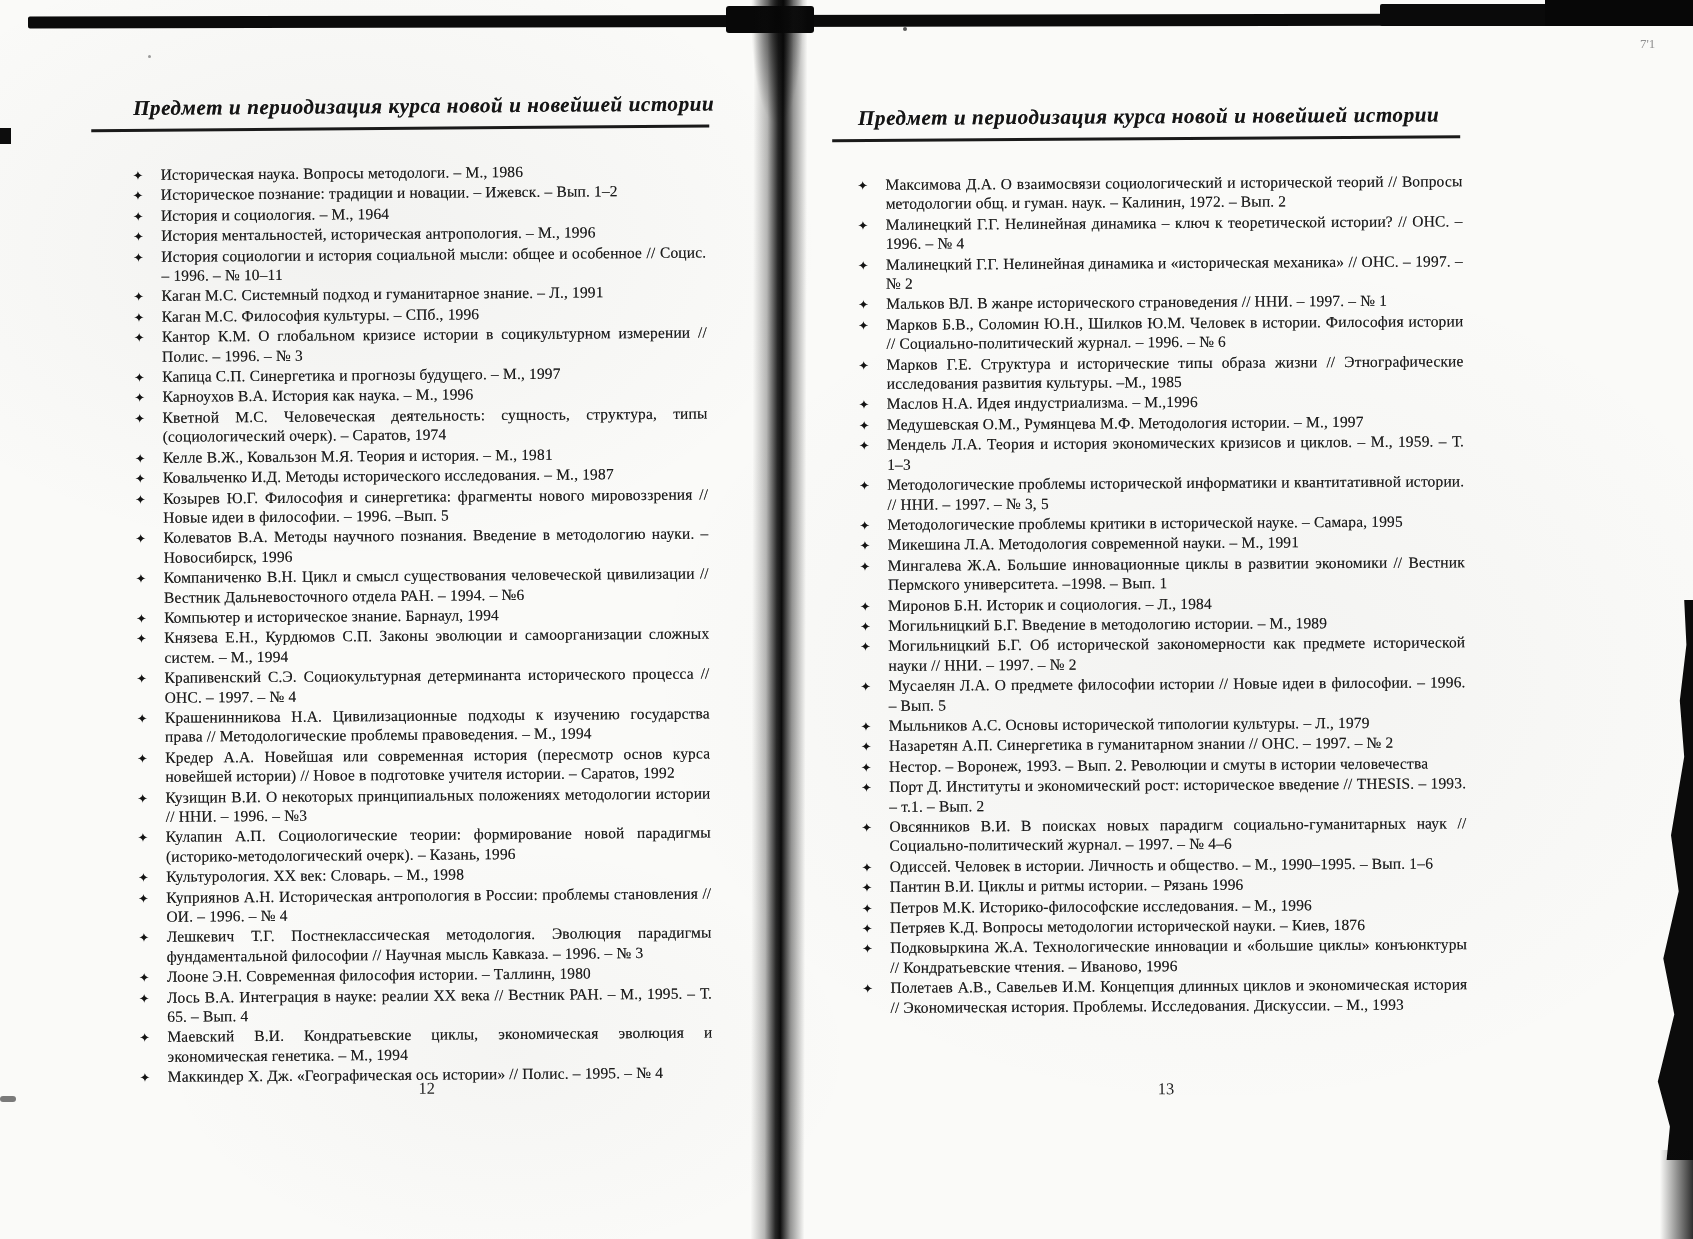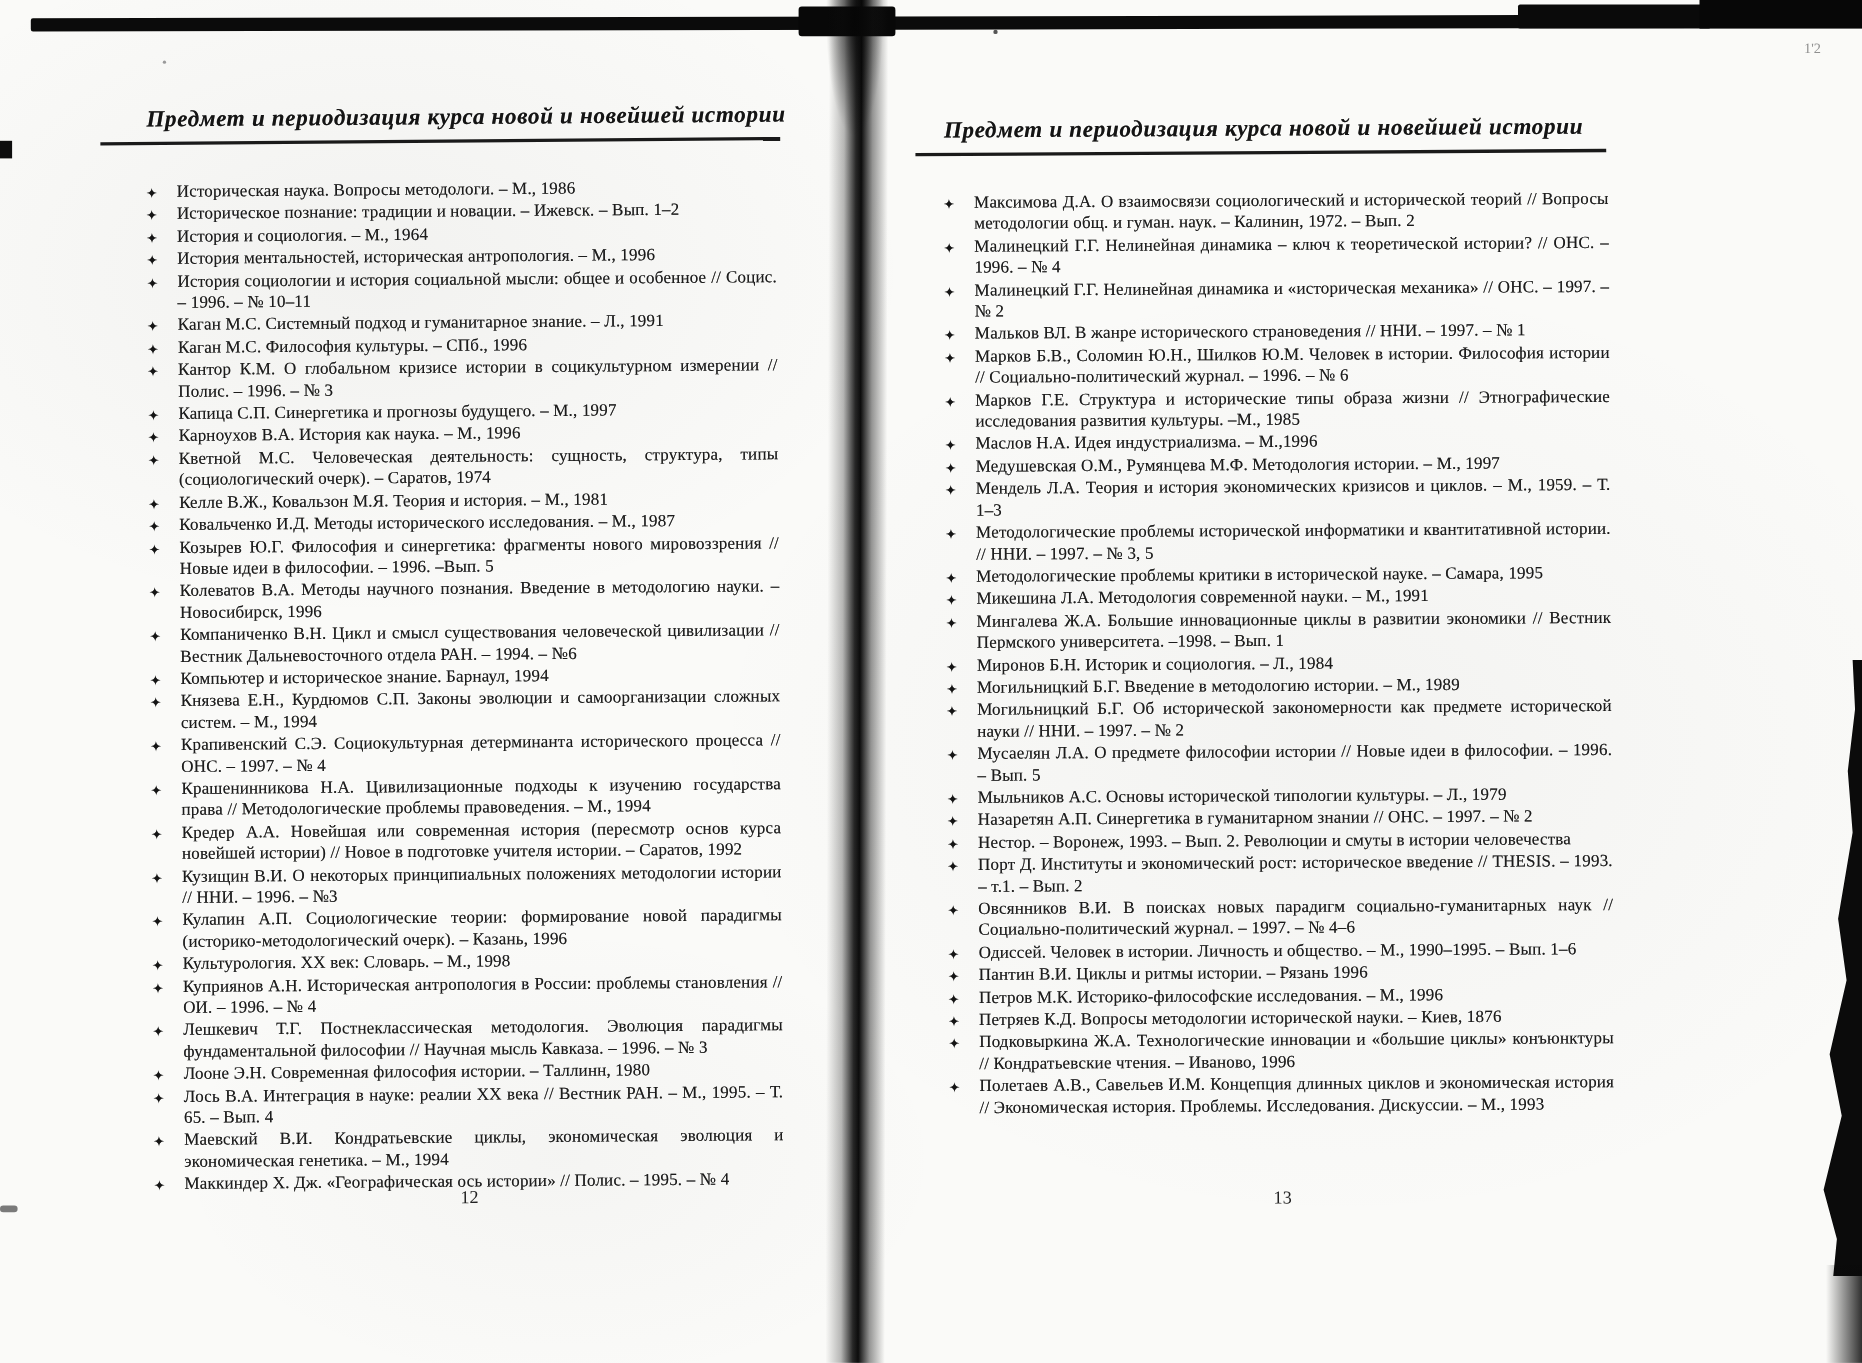--- a/index.html
+++ b/index.html
@@ -208,21 +208,21 @@
         <li class="entry"><span class="bullet">✦</span><span>Подковыркина Ж.А. Технологические инновации и «большие циклы» конъюнктуры // Кондратьевские чтения. – Иваново, 1996</span></li>
         <li class="entry"><span class="bullet">✦</span><span>Полетаев А.В., Савельев И.М. Концепция длинных циклов и экономическая история // Экономическая история. Проблемы. Исследования. Дискуссии. – М., 1993</span></li>
       </ul>
     <div class="page-number">13</div>
   </div>
 
   <div class="artifact top-band"></div>
   <div class="artifact top-band-blob"></div>
   <div class="artifact top-band-right"></div>
   <div class="artifact top-right-corner"></div>
-  <div class="artifact corner-mark">1'2</div>
+  <div class="artifact corner-mark">7'1</div>
   <div class="artifact gutter"></div>
   <div class="artifact gutter-top"></div>
   <div class="artifact right-edge-band"></div>
   <div class="artifact right-edge-tail"></div>
   <div class="artifact left-edge-square"></div>
   <div class="artifact left-edge-dash"></div>
   <div class="artifact speck-1"></div>
   <div class="artifact speck-2"></div>
 
 </div>

